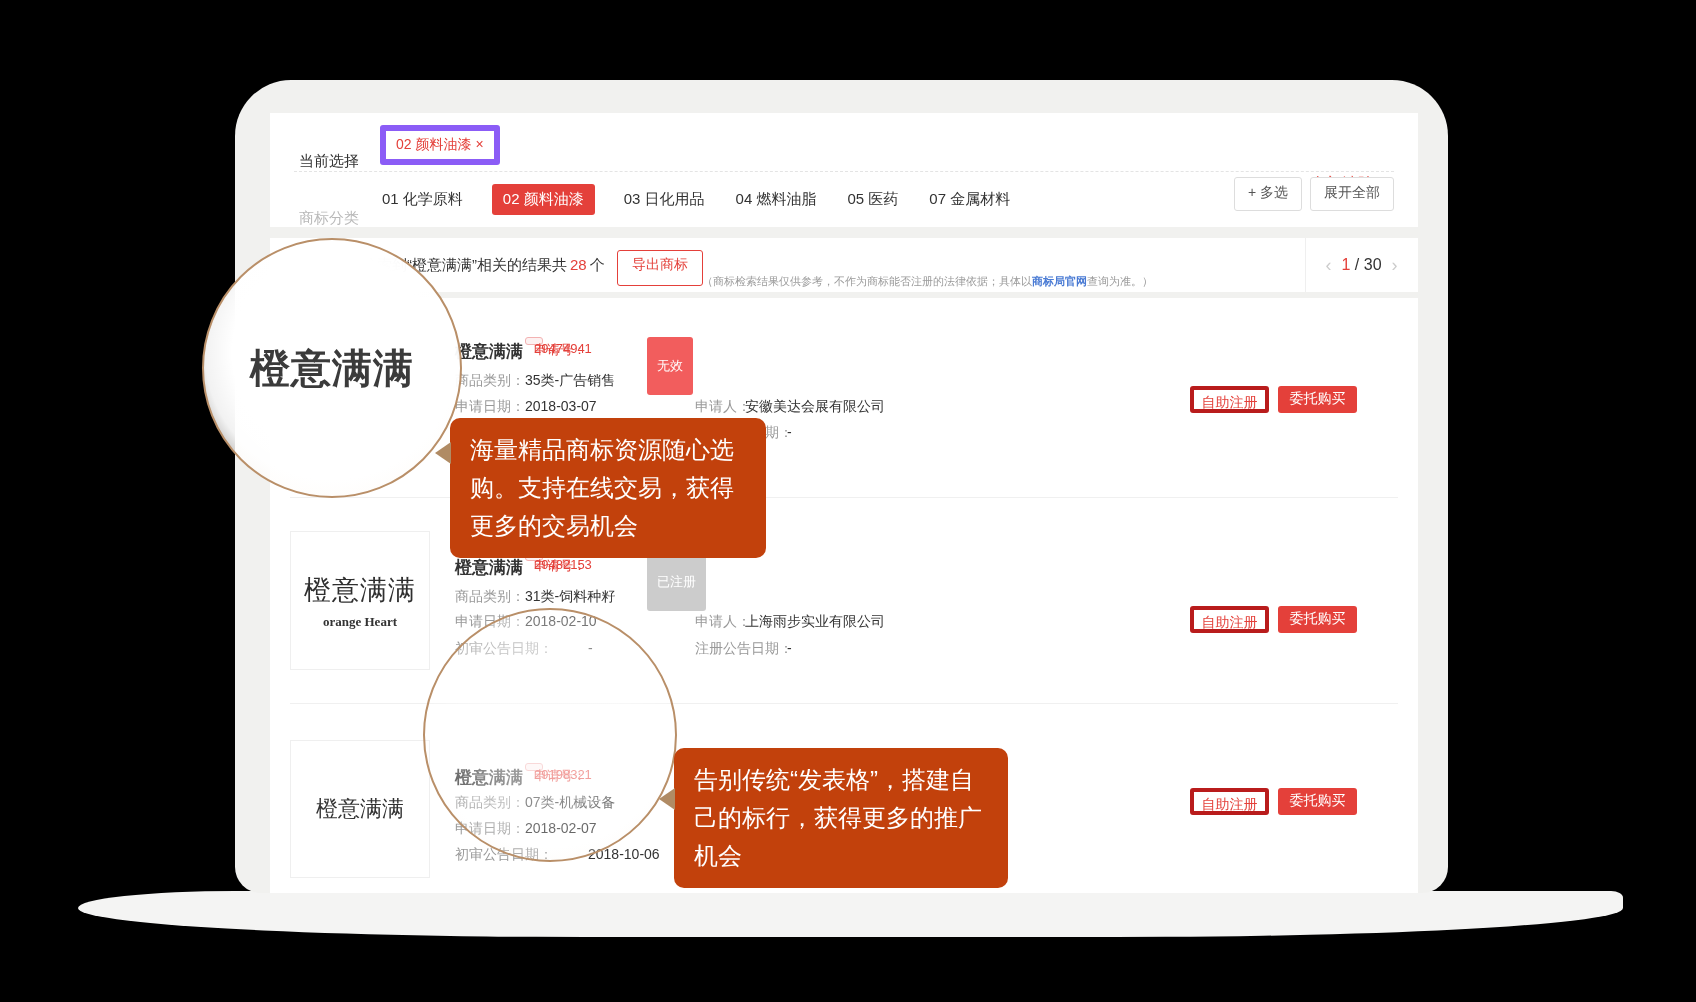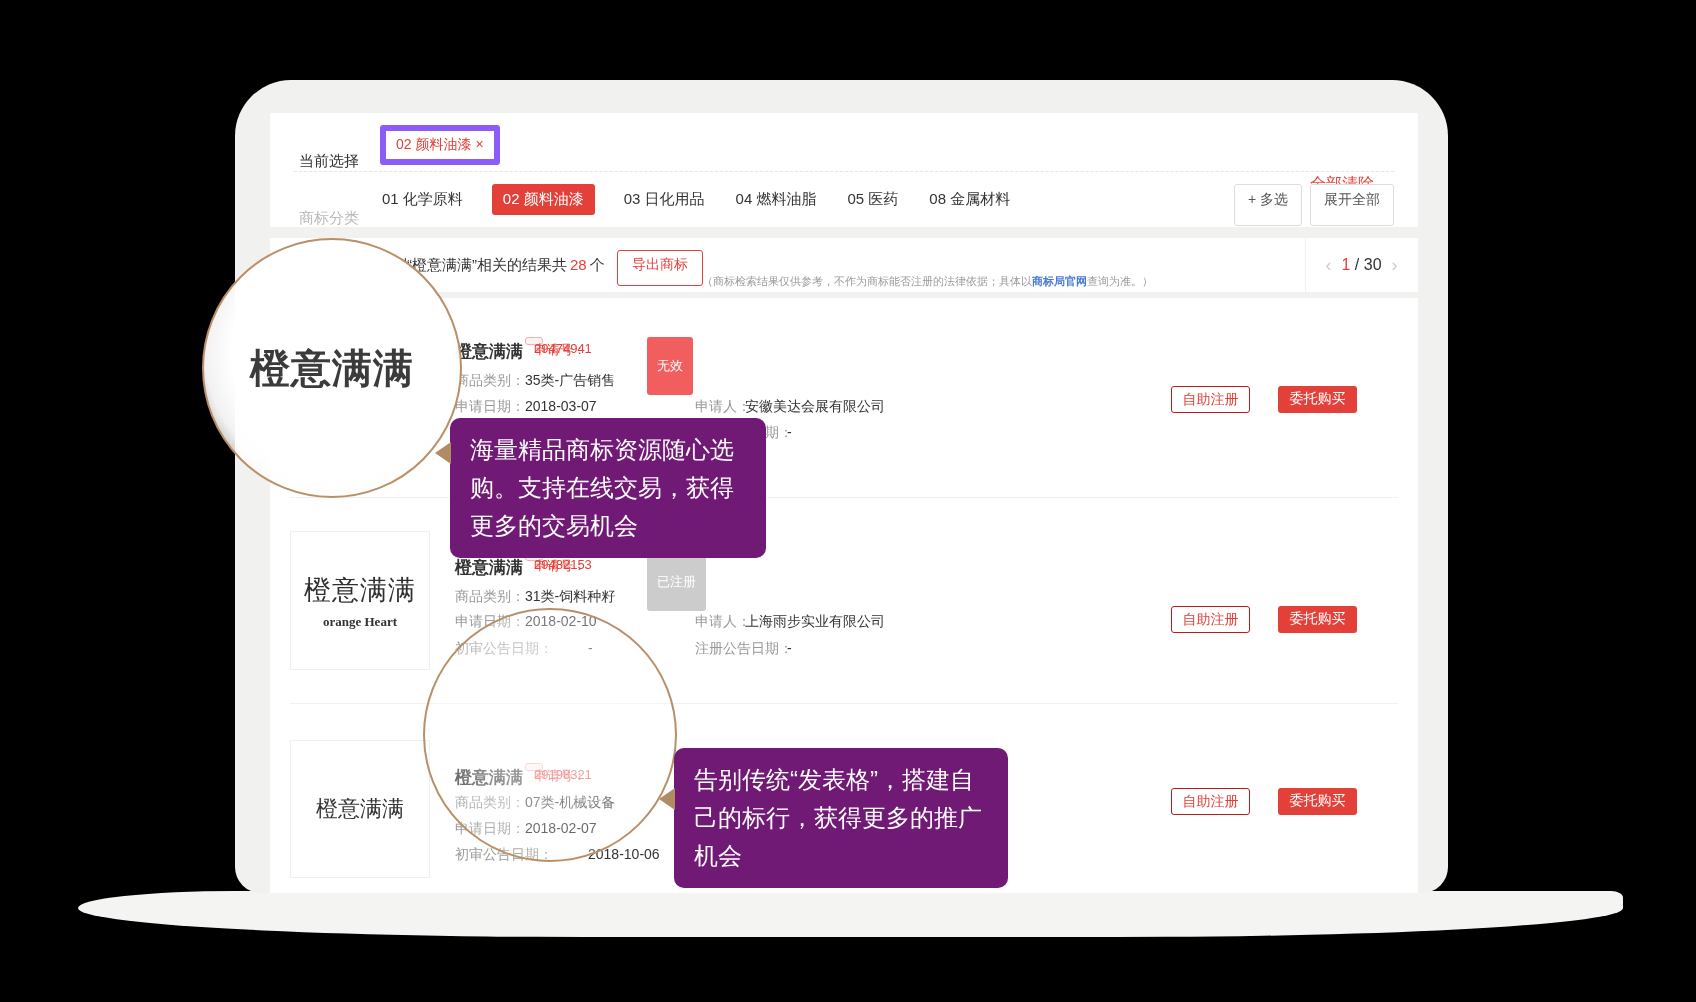--- a/index.html
+++ b/index.html
@@ -22,21 +22,21 @@
   .f-label{position:absolute;left:29px;top:21px;font-size:15px;color:#333;margin-top:18px;}
   .f-label.muted{color:#b9b9b9;top:19px;}
   .sel-tag{position:absolute;left:110px;top:12px;border:6px solid #8b5cf6;background:#fff;border-radius:3px;
            padding:5px 10px;font-size:14px;color:#e4403a;}
   .sel-tag .x{margin-left:4px;cursor:pointer;}
   .clear-all{position:absolute;right:44px;top:21px;font-size:16px;color:#e4403a;cursor:pointer;margin-top:40px;}
   .dash-div{position:absolute;left:24px;right:24px;top:58px;border-top:1px dashed #e4e4e4;}
   .cats{position:absolute;left:110px;top:12px;display:flex;gap:27px;align-items:center;}
   .cat{font-size:15px;color:#333;padding:6px 2px;cursor:pointer;white-space:nowrap;}
   .cat.active{background:#e4403a;color:#fff;border-radius:3px;padding:6px 11px;}
-  .f-btn{position:absolute;top:12px;height:42px;line-height:28px;border:1px solid #ddd;border-radius:3px;
+  .f-btn{position:absolute;top:5px;height:34px;line-height:28px;border:1px solid #ddd;border-radius:3px;
          background:#fff;font-size:14px;color:#555;padding:0 13px;cursor:pointer;box-sizing:border-box;}
   .f-btn.multi{right:116px;}
   .f-btn.expand{right:24px;}
 
   
   .p-rhead{top:158px;height:54px;}
   .summary{position:absolute;left:92px;top:18px;font-size:15px;color:#333;}
   .summary .cnt{color:#e4403a;padding:0 3px;}
   .export{position:absolute;left:347px;top:12px;height:36px;line-height:27px;padding:0 14px;
           border:1px solid #e4403a;color:#e4403a;background:#fff;border-radius:3px;font-size:14px;
@@ -64,34 +64,34 @@
   .l1{left:185px;} .v1{left:255px;} .v1b{left:318px;}
   .l2{left:425px;} .v2{left:475px;} .v2b{left:517px;}
   .tm-name{position:absolute;left:185px;font-size:17px;font-weight:bold;color:#333;white-space:nowrap;}
   .no-tag{position:absolute;left:255px;border:1px solid #f3b2b2;background:#fdf1f1;color:#e4403a;
           font-size:13px;border-radius:3px;padding:3px 8px;white-space:nowrap;}
   .badge{position:absolute;left:377px;color:#fff;font-size:13px;border-radius:3px;padding:20px 10px;white-space:nowrap;}
   .badge.invalid{background:#f25d5d;}
   .badge.registered{background:#ccc;}
   .btn{position:absolute;height:27px;line-height:25px;font-size:14px;border-radius:3px;text-align:center;
        width:79px;cursor:pointer;box-sizing:border-box;}
-  .btn.outline{border:1px solid #b91c1c;color:#e4403a;background:#fff;left:901px;}
+  .btn.outline{border:4px solid #b91c1c;color:#e4403a;background:#fff;left:920px;}
   .btn.solid{background:#e4403a;color:#fff;left:1008px;}
 
   
   .lens{position:absolute;border:2px solid #b98f68;border-radius:50%;
         display:flex;align-items:center;justify-content:center;}
   .lens1{left:202px;top:238px;width:256px;height:256px;
          background:radial-gradient(circle at 50% 44%,#ffffff 52%,rgba(255,255,255,.95) 66%,rgba(252,247,241,.55) 86%,rgba(246,237,226,.25) 100%);}
   .lens1 .big{font-size:40px;font-weight:bold;color:#3b3b3b;letter-spacing:1px;}
   .lens2{left:423px;top:608px;width:250px;height:250px;
          background:radial-gradient(circle at 50% 44%,rgba(255,255,255,.5) 38%,rgba(255,255,255,.18) 68%,rgba(244,234,222,.4) 100%);}
 
   
-  .tip{position:absolute;background:#701a75;color:#fff;border-radius:10px;
+  .tip{position:absolute;background:#c2410c;color:#fff;border-radius:10px;
        font-size:24px;line-height:38px;padding:13px 20px;}
   .tip::before{content:"";position:absolute;left:-15px;border-top:11px solid transparent;
        border-bottom:11px solid transparent;border-right:16px solid #b08b64;}
   .tip1{left:450px;top:418px;width:276px;}
   .tip1::before{top:24px;}
   .tip2{left:674px;top:748px;width:294px;}
   .tip2::before{top:40px;}
 </style>
 </head>
 <body>
@@ -108,21 +108,21 @@
     </div>
     <div class="dash-div"></div>
     <div class="f-row f-row2">
       <span class="f-label muted">商标分类</span>
       <div class="cats">
         <span class="cat">01 化学原料</span>
         <span class="cat active">02 颜料油漆</span>
         <span class="cat">03 日化用品</span>
         <span class="cat">04 燃料油脂</span>
         <span class="cat">05 医药</span>
-        <span class="cat">08 金属材料</span>
+        <span class="cat">07 金属材料</span>
       </div>
       <span class="f-btn multi">+ 多选</span>
       <span class="f-btn expand">展开全部</span>
     </div>
   </div>
 
   <div class="panel p-rhead">
     <div class="summary">
       <span>检索到“橙意满满”相关的结果共</span><span class="cnt">28</span><span>个</span>
     </div>

